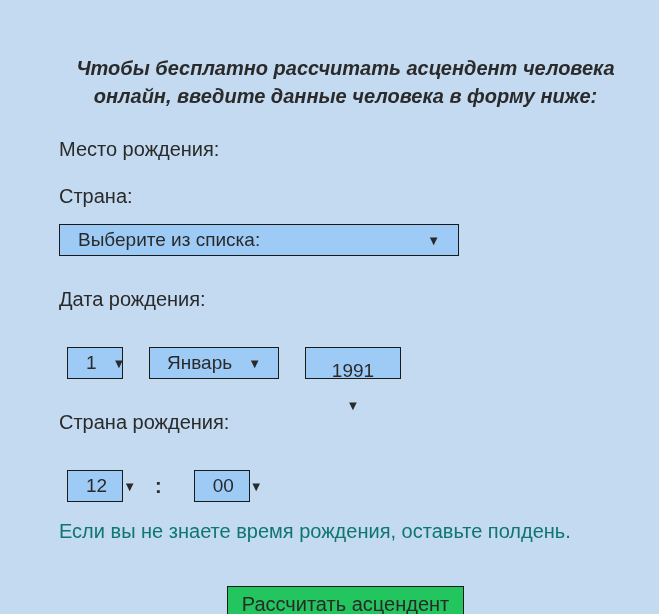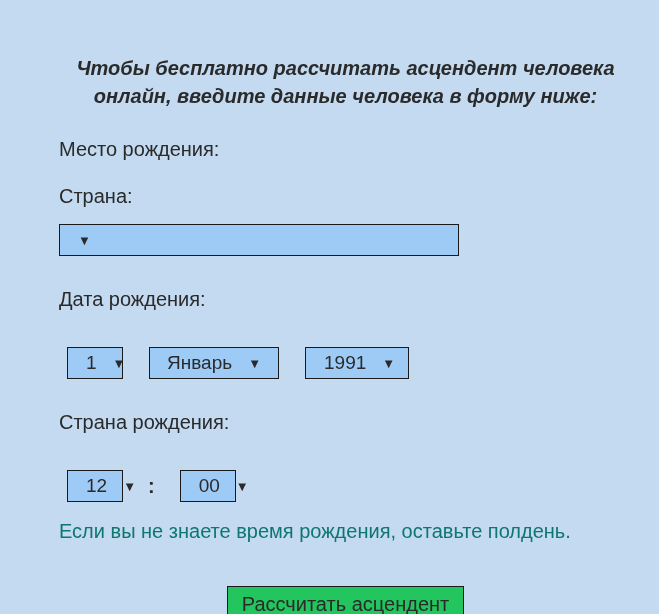--- a/index.html
+++ b/index.html
@@ -48,27 +48,27 @@
       width: 400px;
       margin-top: 6px;
     }
     .date-row {
       display: flex;
       gap: 10px;
       margin-top: 28px;
     }
     .day-select { width: 56px; }
     .month-select { width: 130px; justify-content: center; }
-    .year-select { width: 104px; }
+    .year-select { width: 96px; flex-direction: column; }
     .hour-select { width: 56px; }
     .minute-select { width: 56px; }
     .time-row {
       display: flex;
       align-items: center;
-      gap: 9px;
+      gap: 16px;
       margin-top: 28px;
     }
     .colon {
       font-size: 20px;
       font-weight: bold;
     }
     .hint {
       font-size: 20px;
       color: #0f766e;
       margin-top: 4px;
@@ -91,20 +91,21 @@
 <body>
 
 
 
 <div class="intro">Чтобы бесплатно рассчитать асцендент человека онлайн, введите данные человека в форму ниже:</div>
 
 <div class="field-label">Место рождения:</div>
 
 <div class="field-label">Страна:</div>
 <div class="select-box country-select">
+  <span>Выберите из списка:</span>
   <span class="arrow">▼</span>
 </div>
 
 <div class="field-label">Дата рождения:</div>
 
 <div class="date-row">
   <div class="select-box day-select">
     <span>1</span>
     <span class="arrow">▼</span>
   </div>

